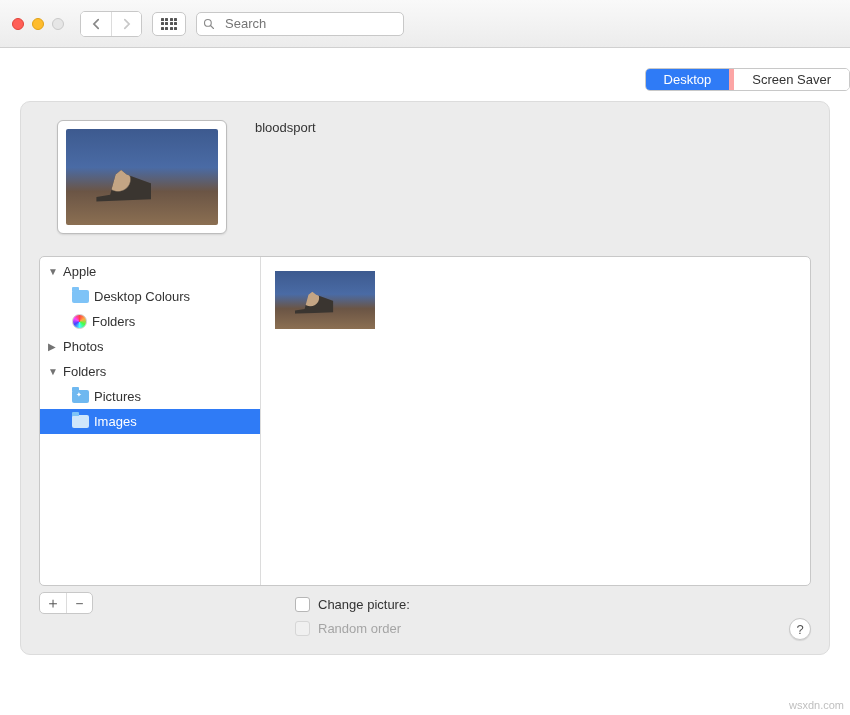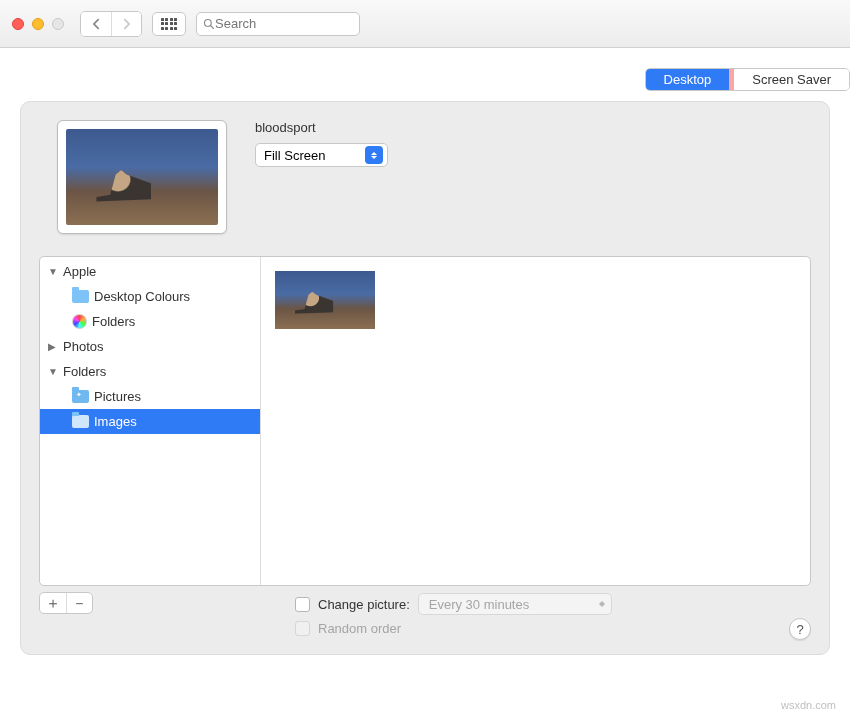--- a/index.html
+++ b/index.html
@@ -18,21 +18,21 @@
     .nav-btn { width: 30px; height: 24px; display: flex; align-items: center; justify-content: center; background: #fff; }
     .nav-btn + .nav-btn { border-left: 1px solid #dcdcdc; }
     .nav-btn svg { width: 9px; height: 12px; }
 
     .grid-btn { width: 34px; height: 24px; background: #fff; border: 1px solid #c8c8c8; border-radius: 5px; display: flex; align-items: center; justify-content: center; }
     .grid-icon { display: grid; grid-template-columns: repeat(4,3px); grid-template-rows: repeat(3,3px); gap: 1.5px; }
     .grid-icon span { background: #555; border-radius: .5px; }
 
     .window-title { flex: 1; text-align: center; font-size: 14px; font-weight: 500; color: #3d3d3d; margin-left: -80px; }
 
-    .search-box { width: 164px; height: 24px; background: #fff; border: 1px solid #c8c8c8; border-radius: 5px; display: flex; align-items: center; padding: 0 6px; gap: 0; }
+    .search-box { width: 208px; height: 24px; background: #fff; border: 1px solid #c8c8c8; border-radius: 5px; display: flex; align-items: center; padding: 0 6px; gap: 10px; }
     .search-box svg { width: 12px; height: 12px; flex: none; }
     .search-input { border: none; outline: none; font-size: 13px; color: #999; width: 100%; background: transparent; }
 
     
     .tabs-row { display: flex; justify-content: flex-end; padding: 20px 0 10px; }
     .seg-control { display: flex; border: 1px solid #c8c8c8; border-radius: 5px; overflow: hidden; background: #fff; }
     .seg-btn { padding: 3px 18px; font-size: 13px; background: #fff; color: #333; cursor: default; }
     .seg-btn.active { background: #2f7bf6; color: #fff; border-color: #2f7bf6; }
     .seg-btn + .seg-btn { border-left: 5px solid #fca5a5; }
 
@@ -79,21 +79,21 @@
     .checkbox { width: 15px; height: 15px; background: #fff; border: 1px solid #b6b6b6; border-radius: 3px; }
     .check-label { color: #333; }
     .check-label.dim { color: #a5a5a5; }
     .interval-select { display:inline-flex; align-items:center; background:#f4f4f4; border:1px solid #d8d8d8; border-radius:5px; height:22px; padding:0 6px 0 10px; color:#a5a5a5; font-size:13px; gap:70px; }
     .interval-end { display:flex; flex-direction:column; gap:0; }
     .interval-end::before,.interval-end::after { content:""; border:3px solid transparent; }
     .interval-end::before { border-bottom-color:#b5b5b5; }
     .interval-end::after { border-top-color:#b5b5b5; }
     .help-btn { margin-left:auto; width:22px; height:22px; border-radius:50%; background:#fff; border:1px solid #c8c8c8; box-shadow:0 1px 1px rgba(0,0,0,.1); display:flex; align-items:center; justify-content:center; font-size:13px; color:#555; align-self: flex-end; }
 
-    .watermark { position:absolute; right:14px; bottom:4px; font-size:11px; color:#bfbfbf; }
+    .watermark { position:absolute; right:6px; bottom:4px; font-size:11px; color:#bfbfbf; }
   </style>
 </head>
 <body>
 
 <div class="titlebar">
   <div class="traffic-lights">
     <div class="traffic-dot red"></div>
     <div class="traffic-dot yellow"></div>
     <div class="traffic-dot green disabled"></div>
   </div>
@@ -144,24 +144,20 @@
 <div class="panel">
 
   <div class="preview-row">
     <div class="preview-frame">
       <div class="preview-inner">
         <div class="figure-silhouette"></div>
       </div>
     </div>
     <div class="preview-ctrls">
       <div class="wall-name">bloodsport</div>
-      <div class="select">
-        <span>Fill Screen</span>
-        <span class="select-end"></span>
-      </div>
     </div>
   </div>
 
   <div class="split">
     <div class="sidebar">
       <div class="side-row">
         <span class="disc">▼</span>
         <span>Apple</span>
       </div>
       <div class="side-row child">
@@ -198,24 +194,20 @@
 
   <div class="bottom-row">
     <div class="pm-group">
       <div class="pm-btn">＋</div>
       <div class="pm-btn">－</div>
     </div>
     <div class="check-opts">
       <div class="check-line">
         <div class="checkbox"></div>
         <span class="check-label">Change picture:</span>
-        <div class="interval-select">
-          <span>Every 30 minutes</span>
-          <span class="interval-end"></span>
-        </div>
       </div>
       <div class="check-line">
         <div class="checkbox" style="background:#f0f0f0;border-color:#d6d6d6"></div>
         <span class="check-label dim">Random order</span>
       </div>
     </div>
     <div class="help-btn">?</div>
   </div>
 
 </div>

